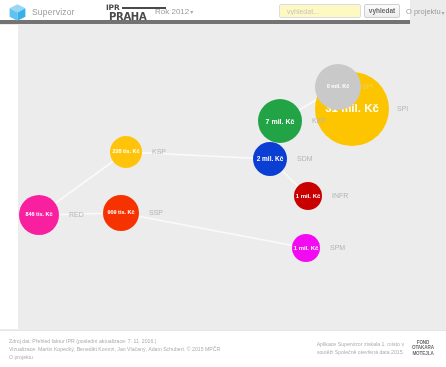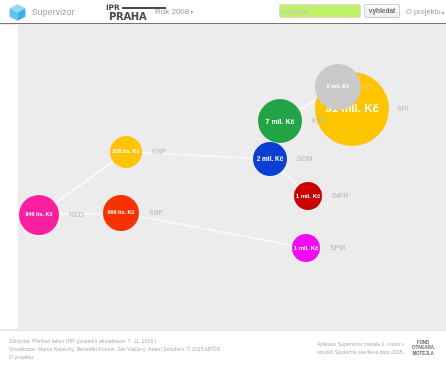--- a/index.html
+++ b/index.html
@@ -12,24 +12,24 @@
     font-family: "Liberation Sans", sans-serif;
     background: #ececec;
     overflow: hidden;
     -webkit-font-smoothing: antialiased;
   }
 
   
   #header {
     position: absolute;
     left: 0; top: 0;
-    width: 446px;
+    width: 410px;
     height: 24px;
     background: #ffffff;
-    border-bottom: 1px solid #737373;
+    border-bottom: 4px solid #737373;
     box-sizing: border-box;
   }
   #cube-logo {
     position: absolute;
     left: 8px; top: 3px;
     width: 19px; height: 19px;
   }
   #brand-name {
     position: absolute;
     left: 32px; top: 7px;
@@ -82,25 +82,25 @@
     margin-left: 1px;
     color: #a8a8a8;
   }
   #search-input {
     position: absolute;
     left: 279px; top: 4px;
     width: 82px; height: 14px;
     box-sizing: border-box;
     border: 1px solid #dcdcdc;
     border-radius: 2px;
-    background: #bef264;
+    background: #fef9c3;
     font-family: "Liberation Sans", sans-serif;
     font-size: 7px;
     color: #777;
-    padding: 0 1px;
+    padding: 0 7px;
     outline: none;
   }
   #search-input::placeholder { color: #c4c4c4; }
   #search-button {
     position: absolute;
     left: 364px; top: 4px;
     width: 36px; height: 14px;
     box-sizing: border-box;
     border: 1px solid #cfcfcf;
     border-radius: 2px;
@@ -232,21 +232,21 @@
   </span>
 
   <span id="brand-name">Supervizor</span>
 
   <span id="ipr-logo">
     <span id="ipr-ipr">IPR</span>
     <span id="ipr-rule"></span>
     <span id="ipr-praha">PRAHA</span>
   </span>
 
-  <span id="year-selector"><span>Rok 2008</span><span class="caret">▾</span></span>
+  <span id="year-selector"><span>Rok 2012</span><span class="caret">▾</span></span>
 
   <input id="search-input" type="text" placeholder="vyhledat..." style="">
 
   <button id="search-button">vyhledat</button>
 
   <span id="about-menu"><span>O projektu</span><span class="caret">▾</span></span>
 </div>
 
 <div id="left-rail"></div>
 

